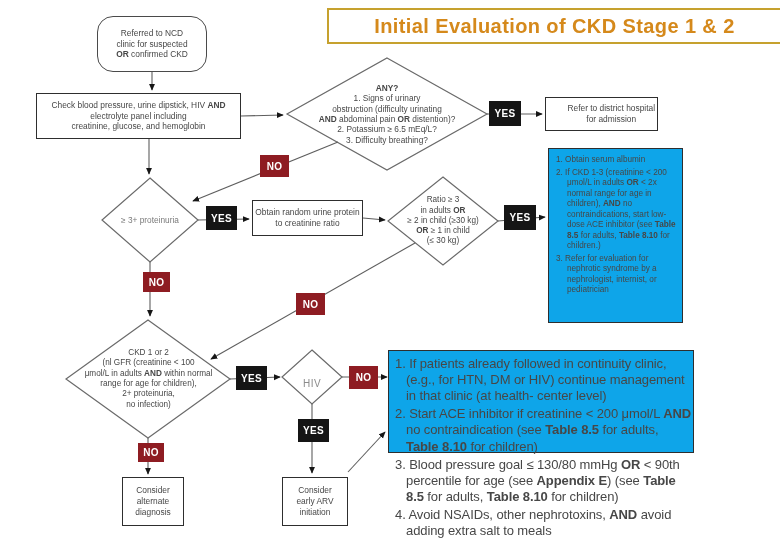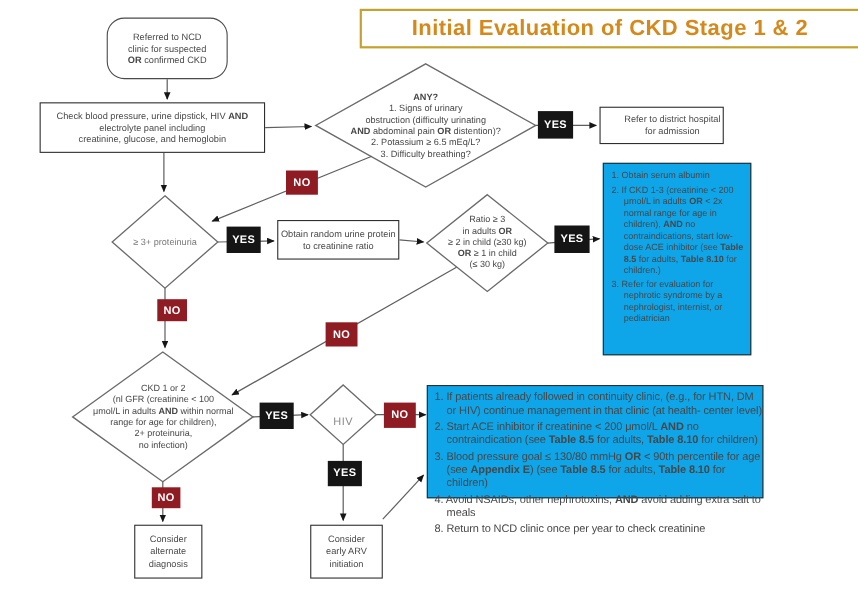--- a/index.html
+++ b/index.html
@@ -29,21 +29,21 @@
 
   .chip{position:absolute;display:flex;align-items:center;justify-content:center;color:#fff;
     font-weight:bold;font-size:10px;letter-spacing:.3px;box-sizing:border-box;}
   .chip.yes{background:var(--yes-box);}
   .chip.no{background:var(--no-box);}
 
   .listbox{position:absolute;box-sizing:border-box;background:#0ea5e9;border:1.5px solid var(--border);
     color:var(--text);text-align:left;}
   .listbox .li{padding-left:11px;text-indent:-11px;white-space:pre-line;margin-bottom:2px;}
   .albumin{font-size:8.2px;line-height:1.28;padding:6px 6px 0 7px;}
-  .management{font-size:10px;line-height:1.24;letter-spacing:-0.1px;padding:5px 0 0 6px;}
+  .management{font-size:13px;line-height:1.24;letter-spacing:-0.1px;padding:5px 0 0 6px;}
 </style>
 </head>
 <body>
 
 <div class="slide">
 
   <svg class="canvas" width="780" height="540" viewBox="0 0 780 540">
     <defs>
       <marker id="ah" markerWidth="8" markerHeight="8" refX="6.2" refY="3" orient="auto" markerUnits="userSpaceOnUse">
         <path d="M0,0 L7,3 L0,6 Z" fill="#161616"></path>

